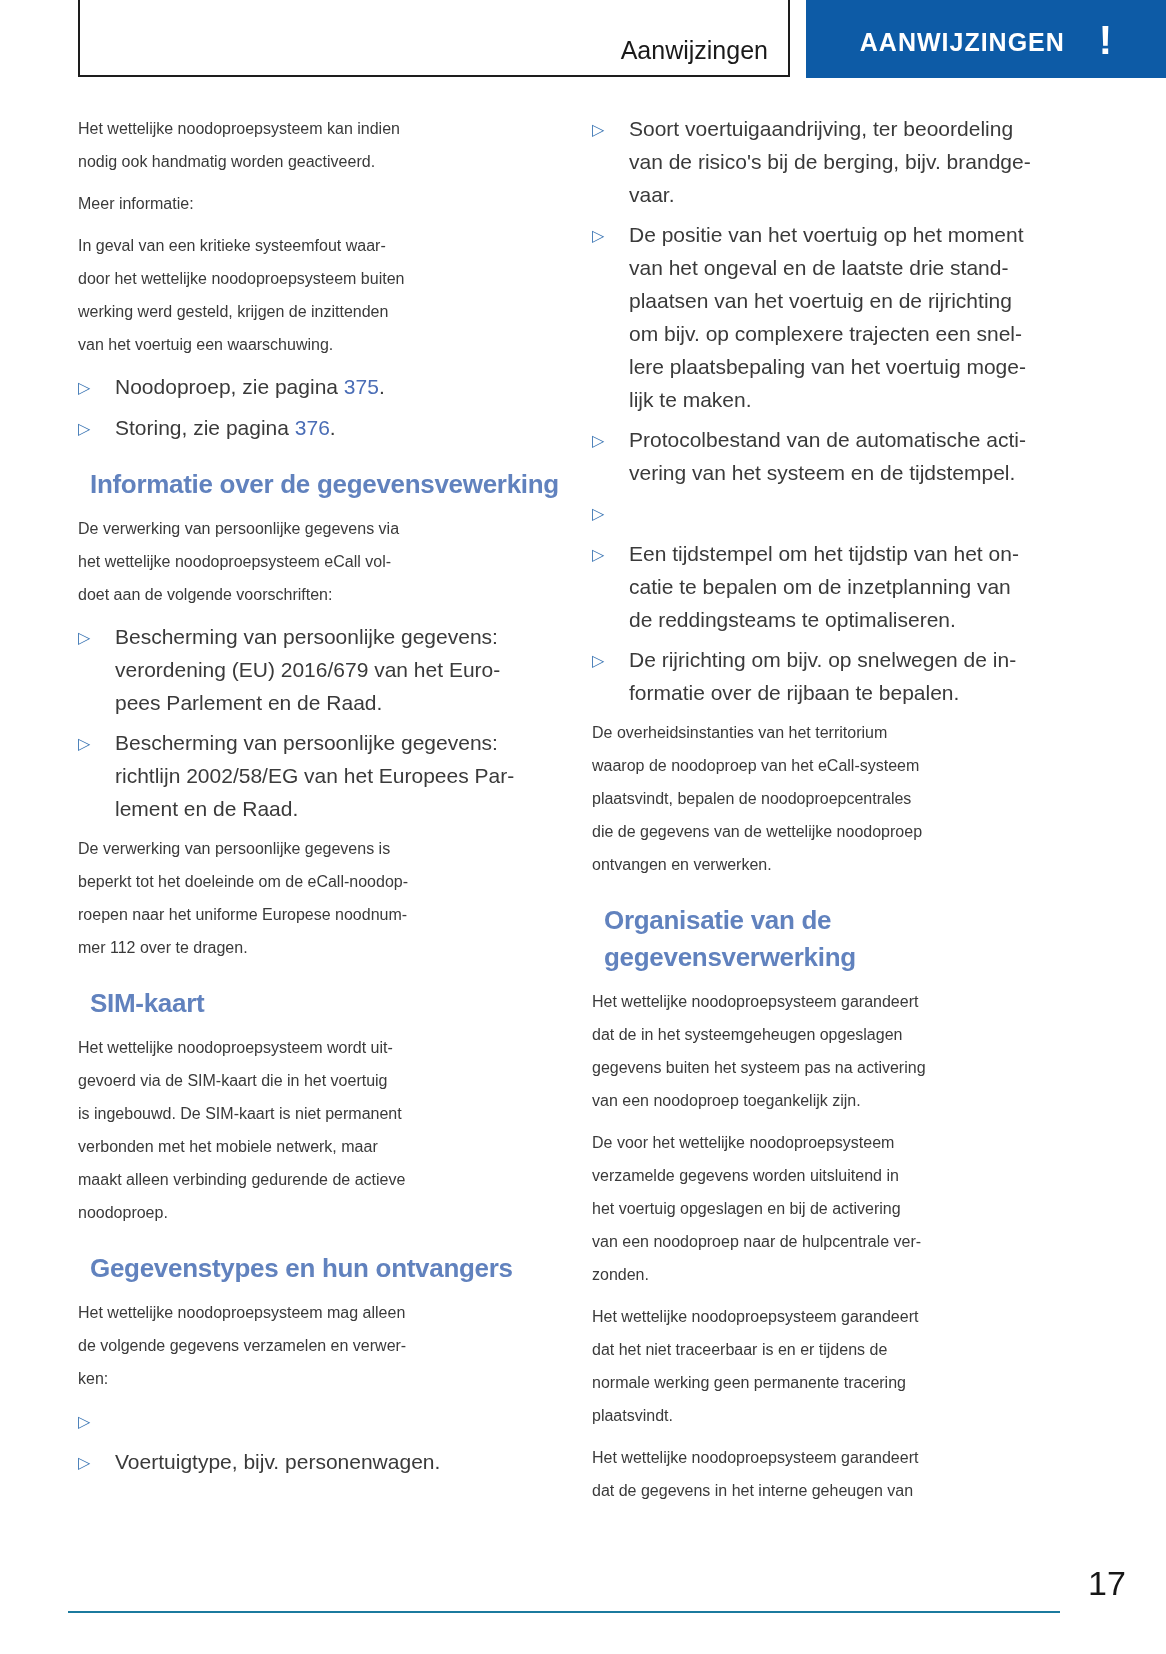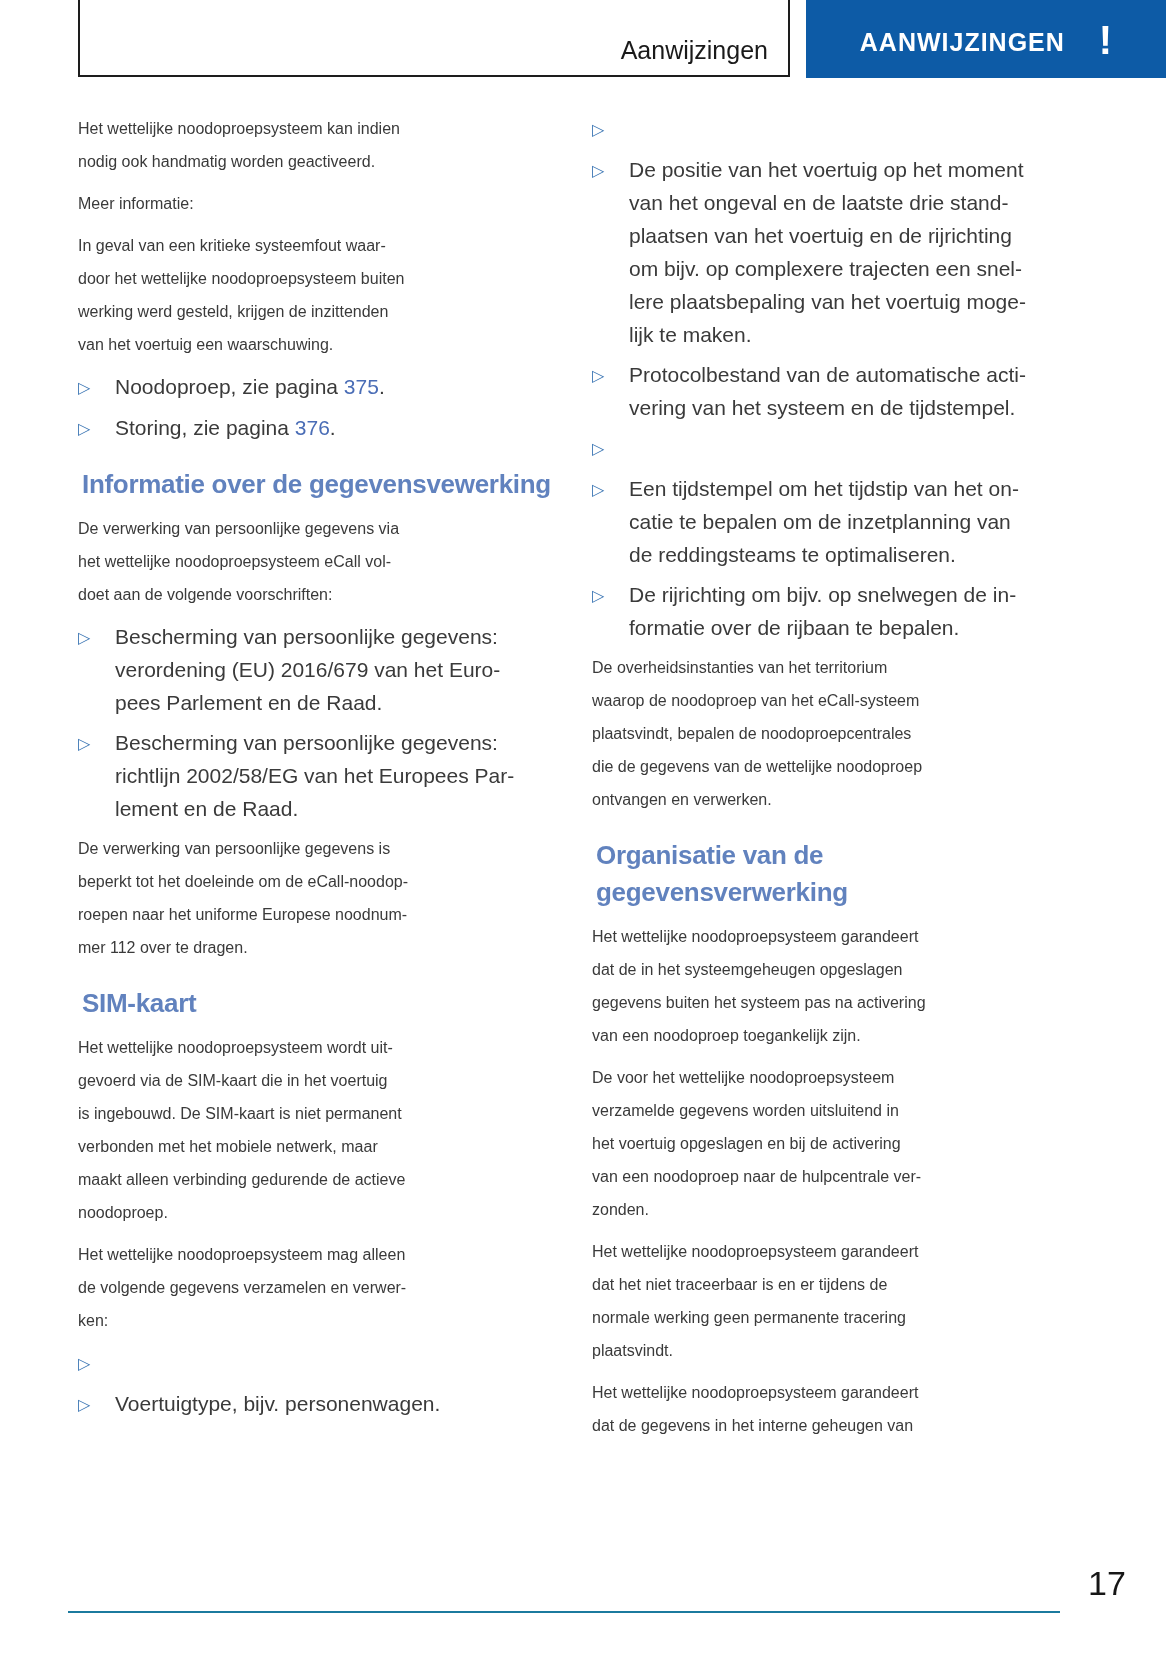--- a/index.html
+++ b/index.html
@@ -25,21 +25,21 @@
   
   .content{
     position:absolute;left:78px;top:112px;width:1000px;
     display:grid;grid-template-columns:478px 486px;column-gap:36px;
   }
   .para{
     margin:0 0 9px;font-size:16px;line-height:33px;color:#3a3a3a;
     white-space:pre-line;
   }
   .heading{
-    margin:21px 4px 9px;font-size:26px;line-height:37px;font-weight:bold;
+    margin:21px 12px 9px;font-size:26px;line-height:37px;font-weight:bold;
     color:#6182be;white-space:pre-line;width:max-content;letter-spacing:-0.3px;
   }
   .bullet{display:flex;margin:0 0 7px;}
   .marker{
     flex:none;width:37px;color:#3c76b4;font-size:16px;line-height:33px;
     padding-top:1px;
   }
   .btext{font-size:21px;line-height:33px;color:#3a3a3a;white-space:pre-line;}
   .pagelink{color:#4a6db6;text-decoration:none;cursor:pointer;}
   
@@ -101,36 +101,40 @@
 mer 112 over te dragen.</p>
 
     <h2 class="heading">SIM-kaart</h2>
     <p class="para">Het wettelijke noodoproepsysteem wordt uit-
 gevoerd via de SIM-kaart die in het voertuig
 is ingebouwd. De SIM-kaart is niet permanent
 verbonden met het mobiele netwerk, maar
 maakt alleen verbinding gedurende de actieve
 noodoproep.</p>
 
+    <h2 class="heading">Gegevenstypes en hun ontvangers</h2>
     <p class="para">Het wettelijke noodoproepsysteem mag alleen
 de volgende gegevens verzamelen en verwer-
 ken:</p>
 
     <div class="bullet">
       <span class="marker">▷</span>
     </div>
     <div class="bullet">
       <span class="marker">▷</span>
       <span class="btext">Voertuigtype, bijv. personenwagen.</span>
     </div>
   </div>
 
   <div class="col">
     <div class="bullet">
       <span class="marker">▷</span>
+      <span class="btext">Soort voertuigaandrijving, ter beoordeling
+van de risico's bij de berging, bijv. brandge-
+vaar.</span>
     </div>
     <div class="bullet">
       <span class="marker">▷</span>
       <span class="btext">De positie van het voertuig op het moment
 van het ongeval en de laatste drie stand-
 plaatsen van het voertuig en de rijrichting
 om bijv. op complexere trajecten een snel-
 lere plaatsbepaling van het voertuig moge-
 lijk te maken.</span>
     </div>

